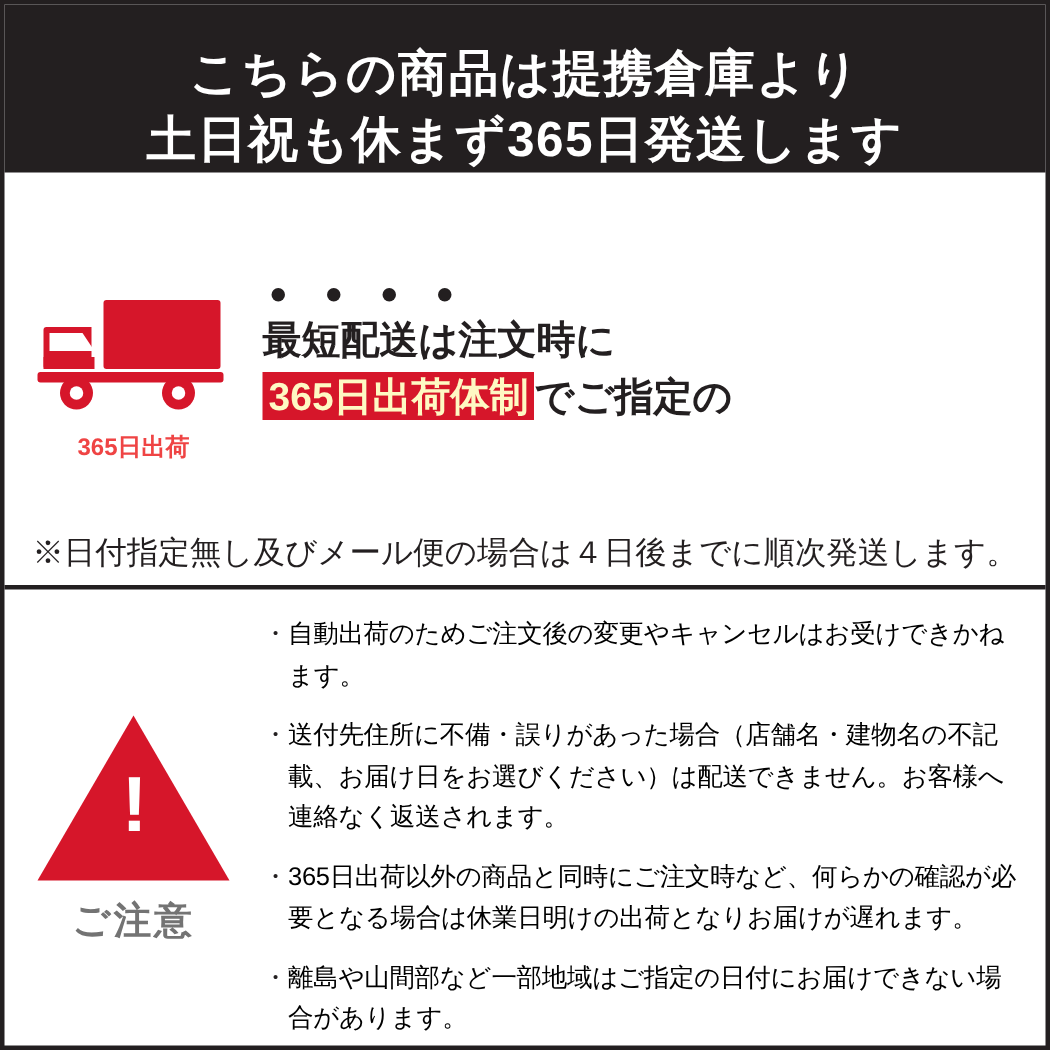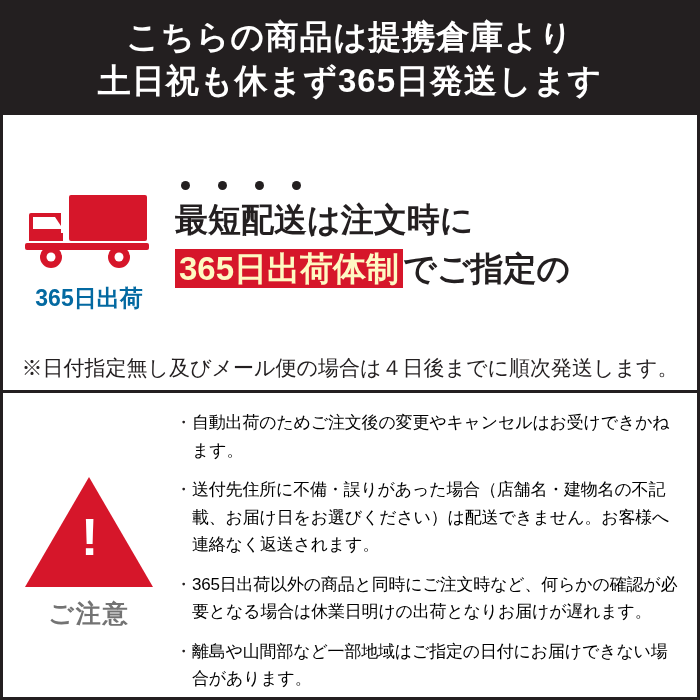--- a/index.html
+++ b/index.html
@@ -26,21 +26,21 @@
 
   
   .header {
     background: #231f20;
     color: #ffffff;
     height: 112px;
     flex: 0 0 112px;
     display: flex;
     flex-direction: column;
     align-items: center;
-    justify-content: center;
+    justify-content: flex-end;
     letter-spacing: 1px;
   }
   .header-line {
     font-size: 33px;
     font-weight: bold;
     line-height: 1.33;
     white-space: nowrap;
   }
 
   
@@ -63,22 +63,22 @@
     align-items: center;
     justify-content: center;
     padding-top: 26px;
   }
   .truck-icon {
     width: 132px;
     height: 84px;
     position: relative;
   }
   .truck-label {
-    color: #0369a1;
-    font-size: 23px;
+    color: #ef4444;
+    font-size: 16px;
     font-weight: bold;
     margin-top: 12px;
     letter-spacing: 0px;
   }
   .msg-col {
     flex: 1 1 auto;
     display: flex;
     flex-direction: column;
     justify-content: center;
     padding-right: 14px;
@@ -88,21 +88,21 @@
     gap: 28px;
     margin: 0 0 6px 6px;
   }
   .dot {
     width: 9px;
     height: 9px;
     border-radius: 50%;
     background: #231f20;
   }
   .msg-line {
-    font-size: 33px;
+    font-size: 26px;
     font-weight: bold;
     color: #231f20;
     line-height: 1.48;
     white-space: nowrap;
   }
   .hl {
     background: #d6162a;
     color: #fef9c3;
     padding: 1px 4px;
   }

